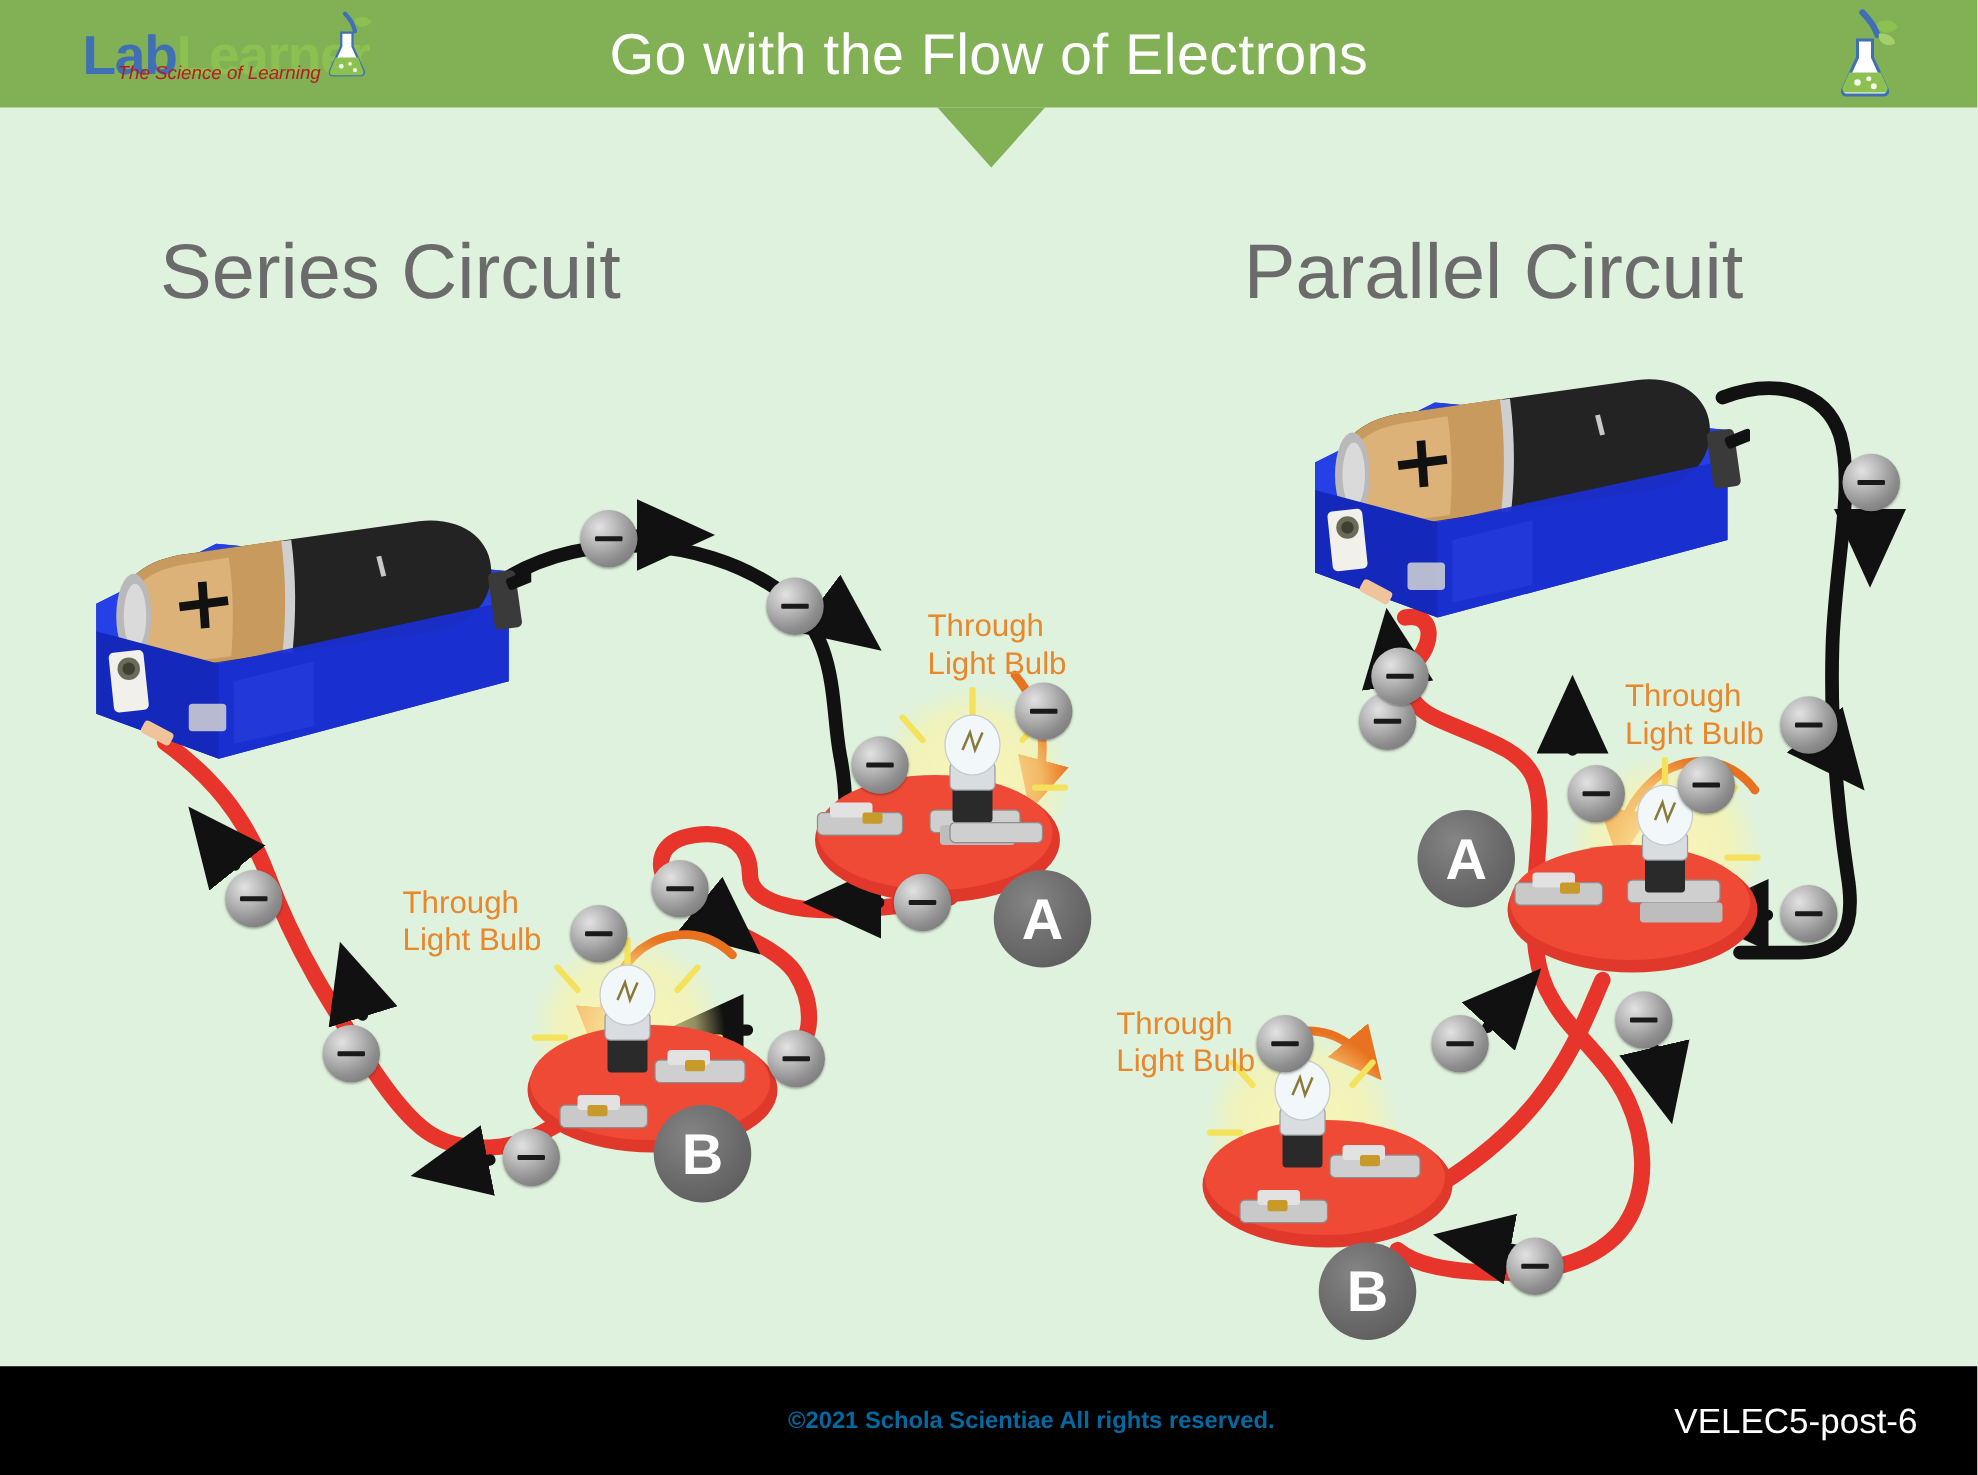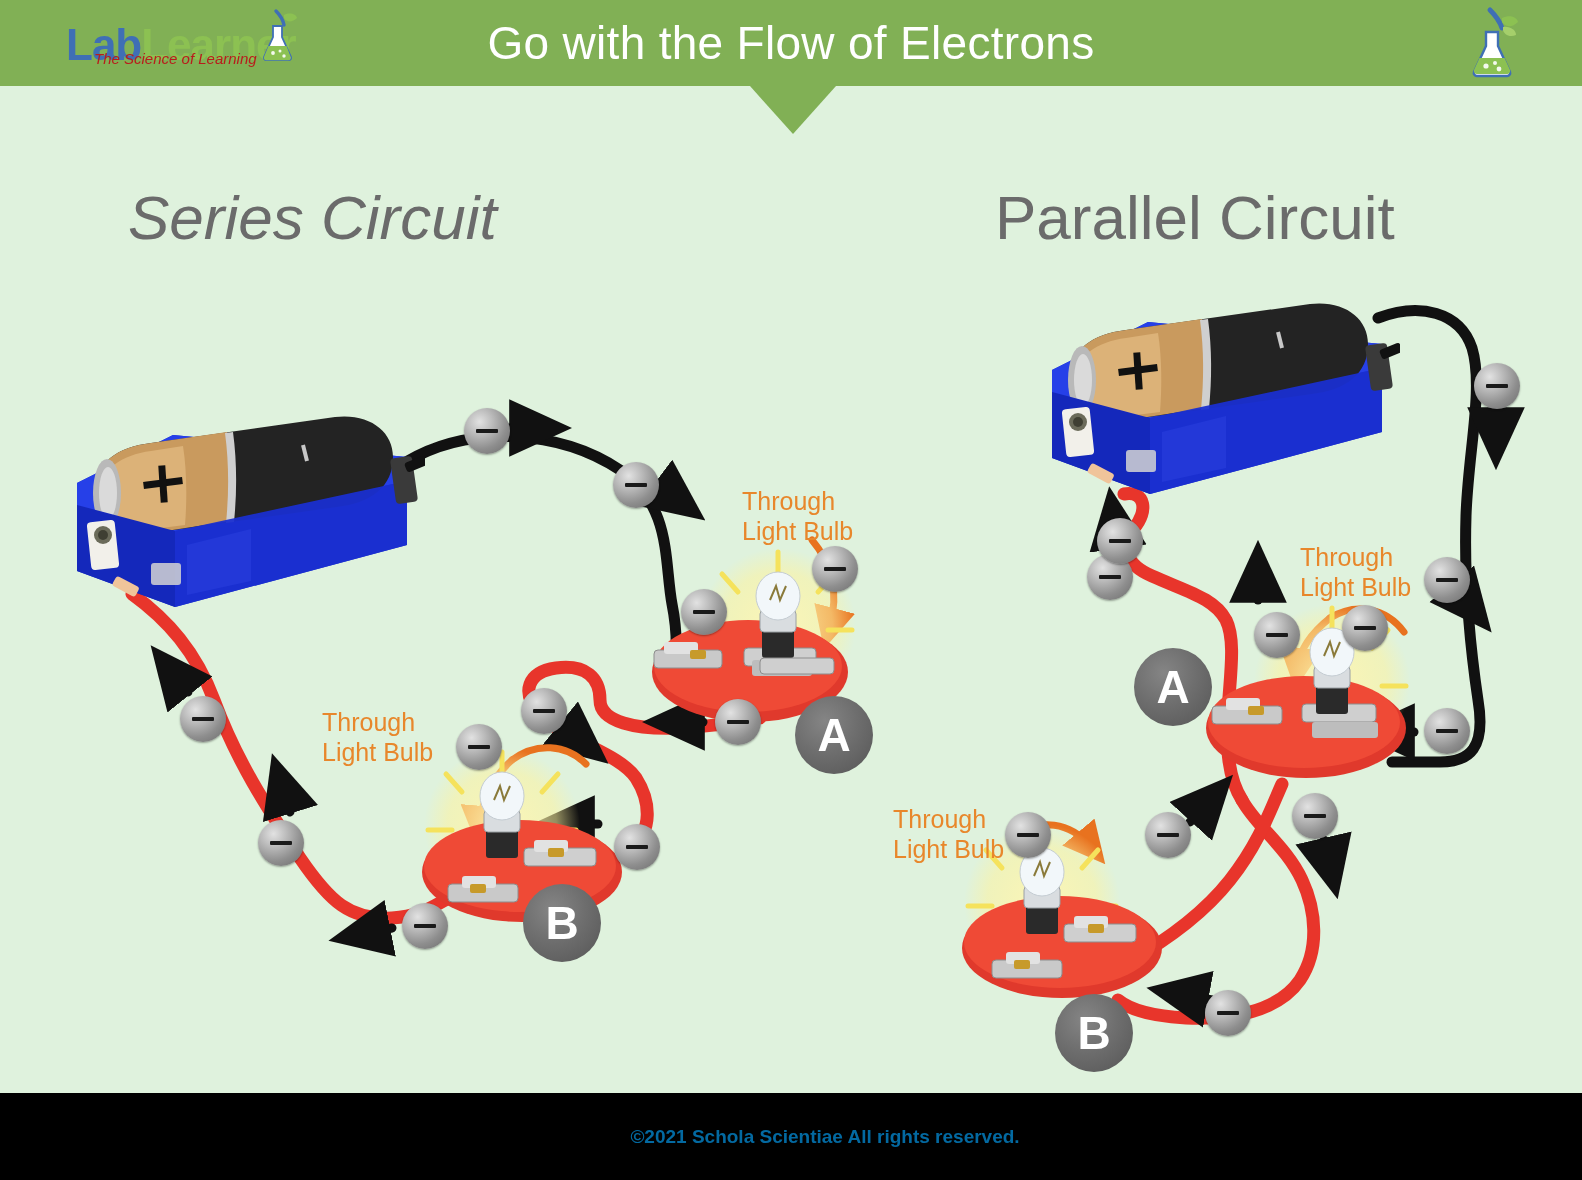--- a/index.html
+++ b/index.html
@@ -28,21 +28,21 @@
     border-left:43px solid transparent;
     border-right:43px solid transparent;
     border-top:48px solid #81b055;
   }
   .banner-flask{position:absolute;right:62px;top:6px;width:56px;height:74px;}
 
   
   .sec-title{
     position:absolute;color:#6b6b6b;font-size:62px;white-space:nowrap;
   }
-  #title-series{left:128px;top:182px;font-style:italic;}
+  #title-series{left:128px;top:182px;}
   #title-parallel{left:985px;top:182px;margin-left:10px;}
 
   
   .footer{
     position:absolute;left:0;top:1093px;width:1582px;height:87px;background:#000;
   }
   .logo-wrap{position:absolute;left:38px;top:14px;height:62px;display:flex;align-items:center;}
   .logo-text{font-size:44px;font-weight:bold;letter-spacing:-1px;line-height:1;margin-left:28px;}
   .logo-lab{color:#3f6fb5;}
   .logo-learner{color:#8cc152;}
@@ -442,14 +442,15 @@
   <svg class="logo-flask" viewBox="0 0 40 58">
     <path d="M18 5 C22 9 25 14 26 19" stroke="#3f6fb5" stroke-width="3.4" fill="none" stroke-linecap="round"></path>
     <path d="M26 9 C32 6 38 8 39 12 C34 17 28 16 26 12 Z" fill="#8cc152"></path>
     <path d="M15 20 h9 v11 l9 20 a2.4 2.4 0 0 1 -2.3 3.2 H8.3 A2.4 2.4 0 0 1 6 51 l9 -20 z" fill="#ffffff" stroke="#3f6fb5" stroke-width="1.8"></path>
     <path d="M10.5 40 h18 l4.2 11 a2.4 2.4 0 0 1 -2.3 3.2 H8.3 A2.4 2.4 0 0 1 6 51 z" fill="#8cc152"></path>
     <circle cx="15" cy="47" r="1.9" fill="#fff" opacity=".9"></circle>
     <circle cx="22" cy="45" r="1.5" fill="#fff" opacity=".9"></circle>
     <circle cx="26" cy="50" r="1.7" fill="#fff" opacity=".9"></circle>
   </svg>
   <div class="copyright">©2021 Schola Scientiae   All rights reserved.</div>
+  <div class="doc-code">VELEC5-post-6</div>
 
 </div>
 
 </body></html>

